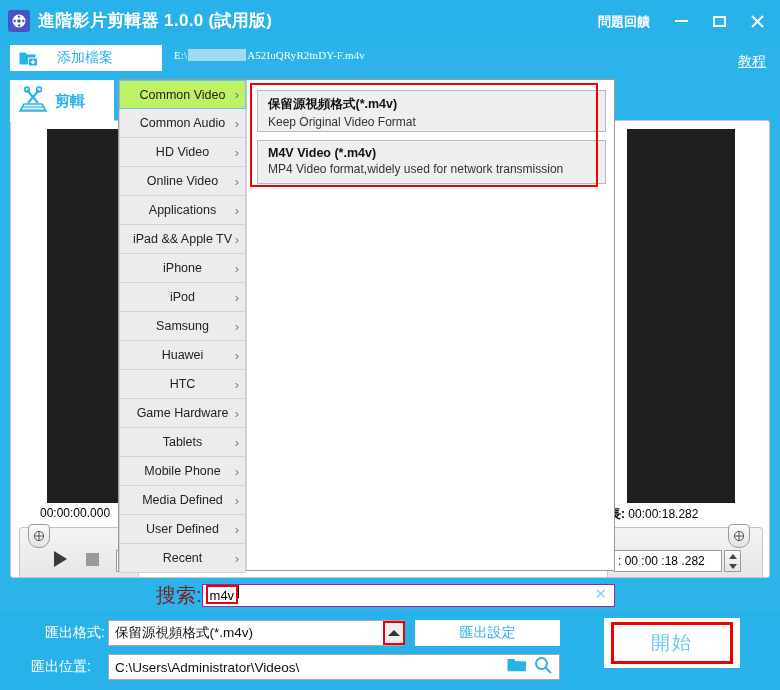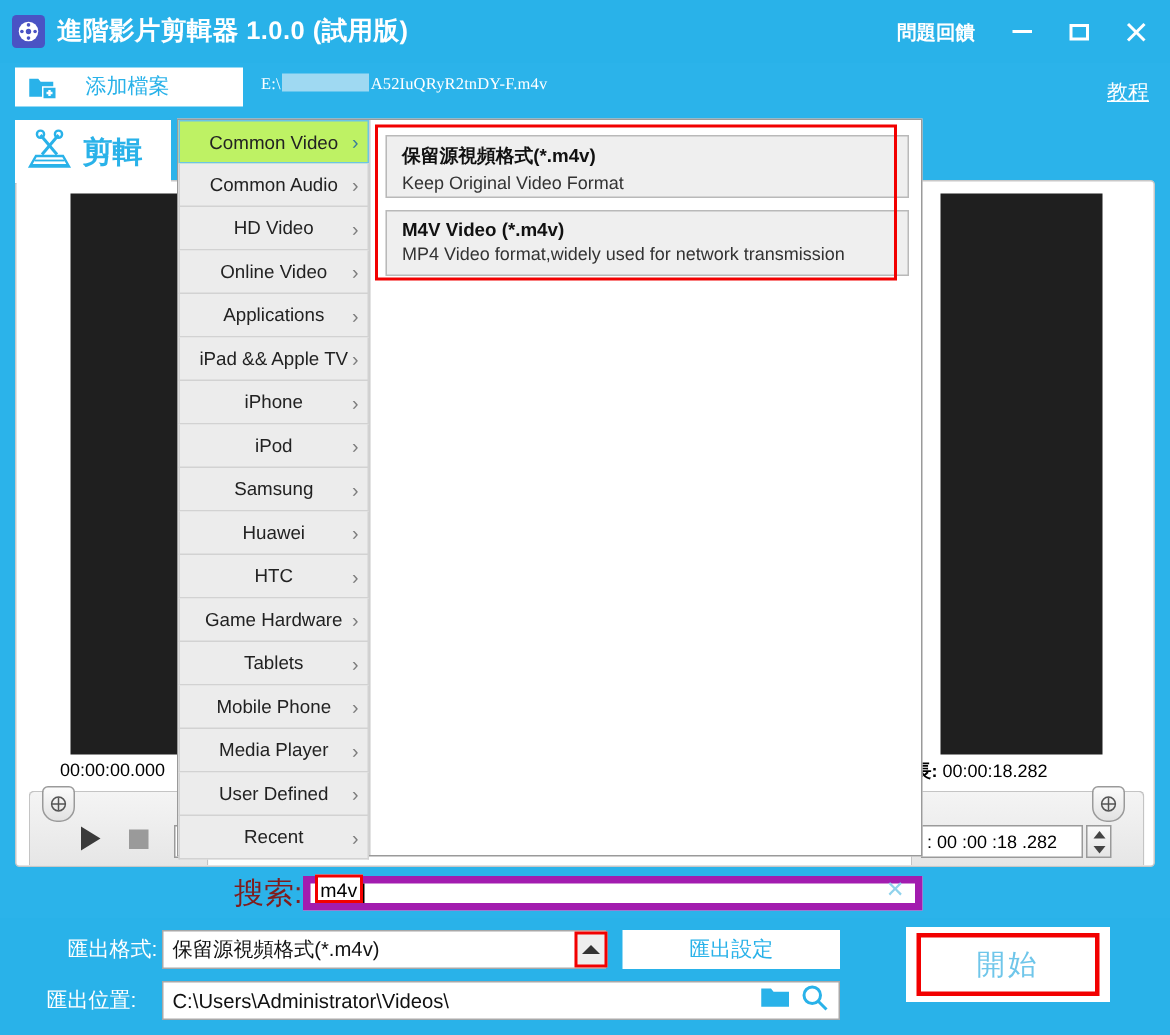--- a/index.html
+++ b/index.html
@@ -144,21 +144,21 @@
     background: #ffffff;
     display: flex;
     align-items: center;
     cursor: pointer;
     z-index: 6;
   }
   .edit-tab-icon { margin-left: 8px; width: 30px; height: 30px; }
   .edit-tab-label {
     margin-left: 7px;
     color: #29b2e9;
-    font-size: 20px;
+    font-size: 15px;
     font-weight: bold;
   }
 
   
   .workspace {
     position: absolute;
     left: 10px; top: 120px;
     width: 760px; height: 458px;
     background: #ffffff;
     border: 1px solid #c8c8c8;
@@ -343,24 +343,24 @@
     color: #7f1d1d;
     font-size: 20px;
     margin-left: 38px;
     margin-right: 0;
     white-space: nowrap;
   }
   .search-box {
     flex: 1;
     height: 23px;
     background: #ffffff;
-    border: 5px solid #a21caf;
-    box-sizing: border-box;
-    display: flex;
-    align-items: flex-end;
+    border: 1px solid #a21caf;
+    box-sizing: border-box;
+    display: flex;
+    align-items: flex-start;
     position: relative;
     margin-right: 0px;
   }
   .search-val {
     font-size: 13px;
     color: #000;
     border: 2px solid #f20000;
     padding: 0px 2px;
     margin-left: 3px;
     line-height: 17px;
@@ -652,21 +652,21 @@
       </div>
       <div class="cat-item">
         <span>Tablets</span>
         <span class="cat-chevron">›</span>
       </div>
       <div class="cat-item">
         <span>Mobile Phone</span>
         <span class="cat-chevron">›</span>
       </div>
       <div class="cat-item">
-        <span>Media Player</span>
+        <span>Media Defined</span>
         <span class="cat-chevron">›</span>
       </div>
       <div class="cat-item">
         <span>User Defined</span>
         <span class="cat-chevron">›</span>
       </div>
       <div class="cat-item">
         <span>Recent</span>
         <span class="cat-chevron">›</span>
       </div>

